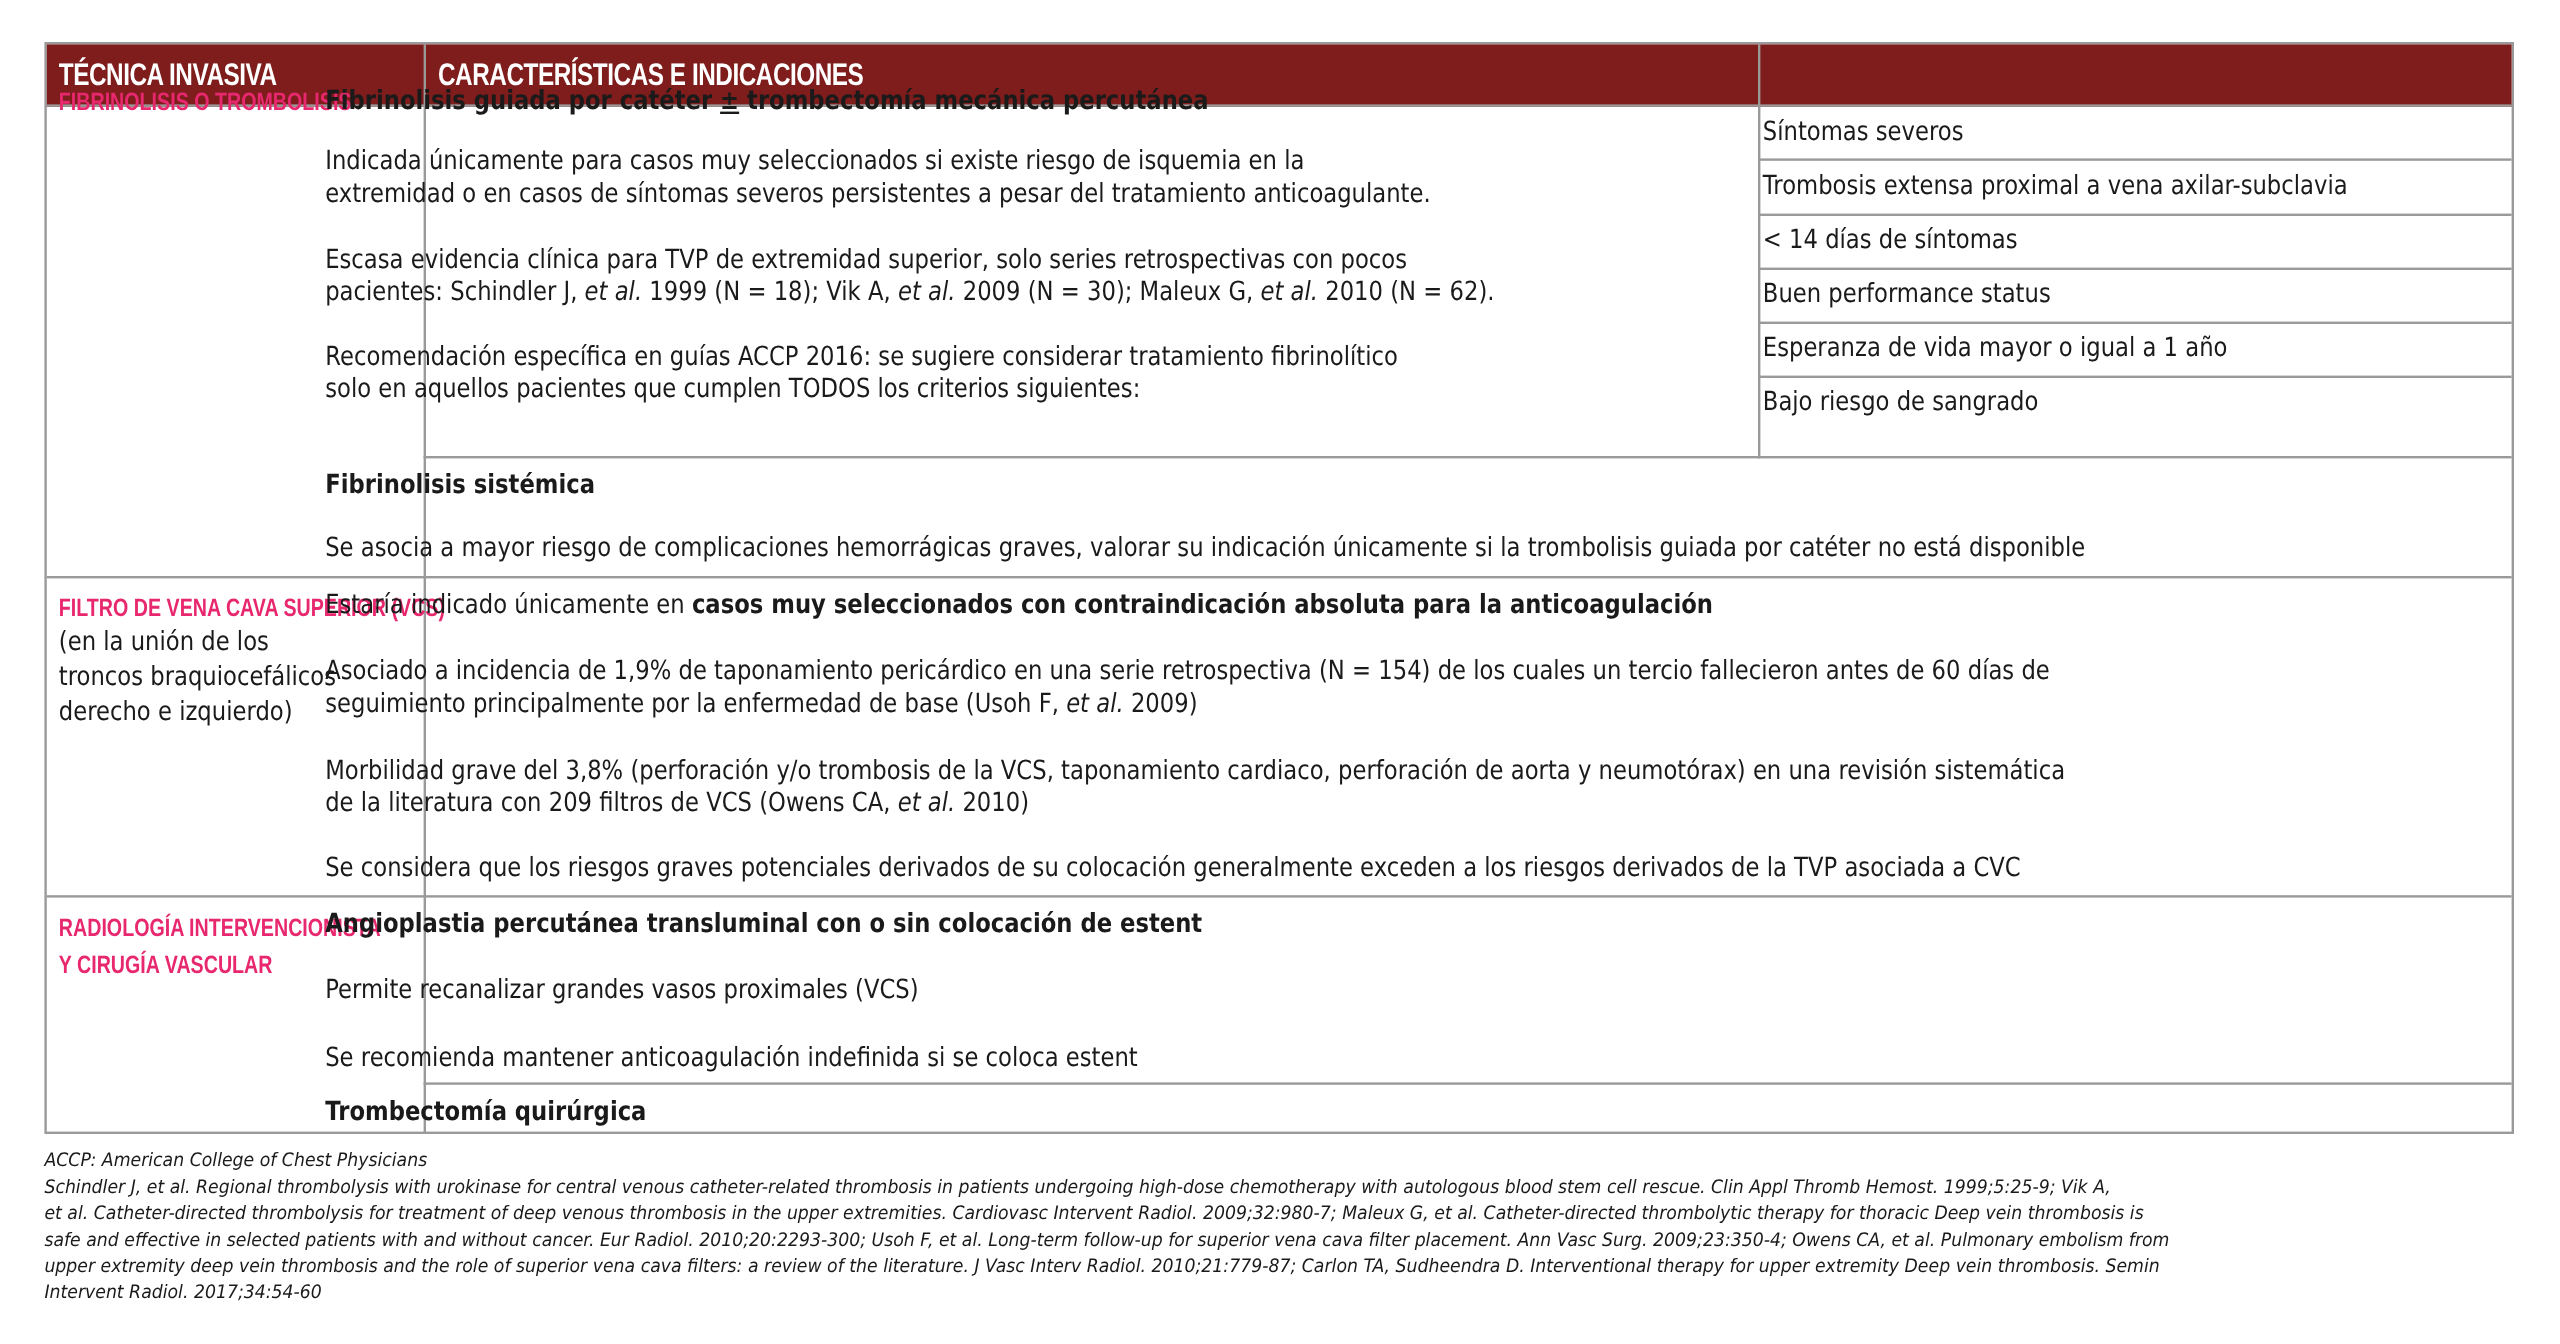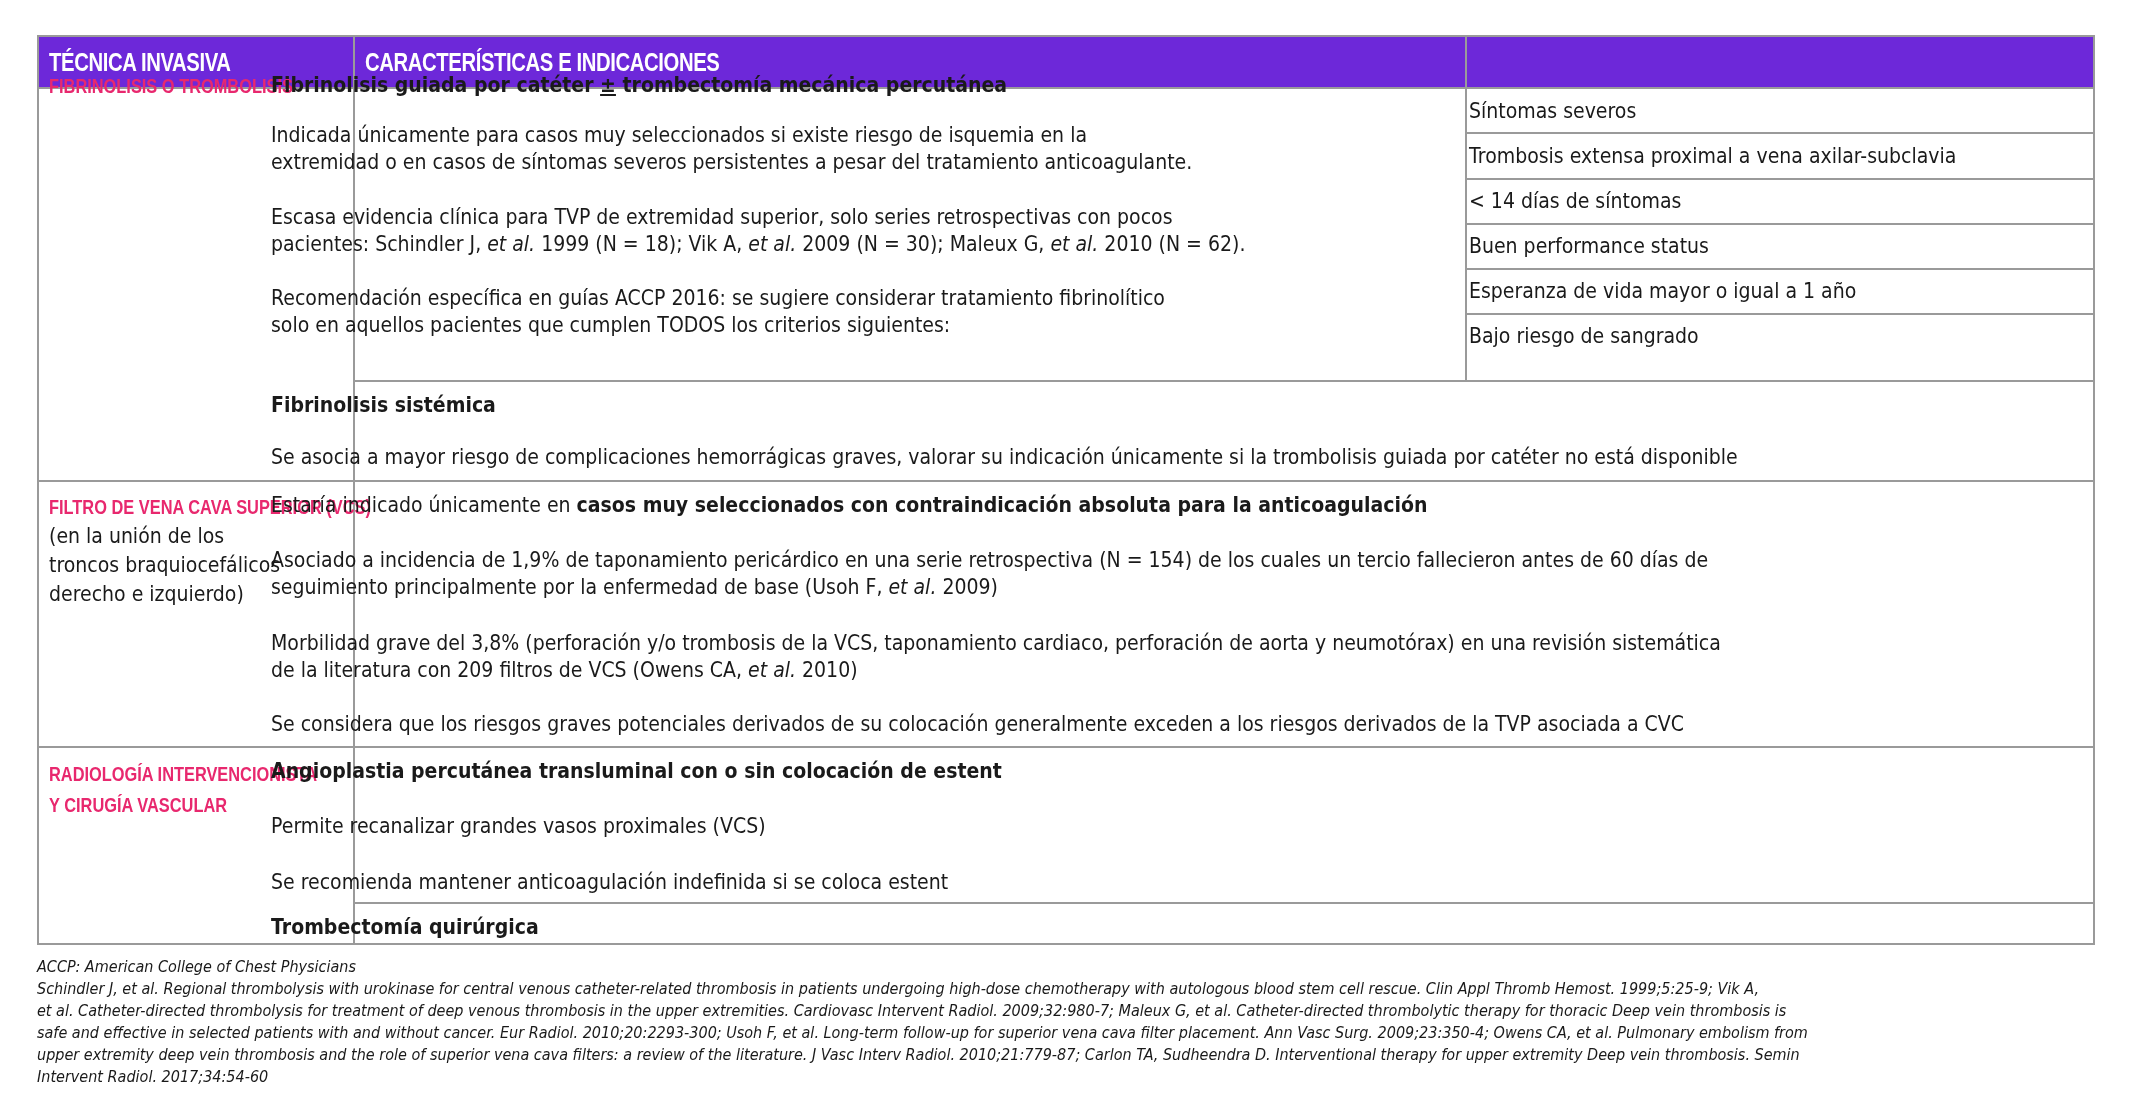--- a/index.html
+++ b/index.html
@@ -35,21 +35,21 @@
 
   .foot { position: absolute; left: 37px; font-size: 15.5px; line-height: 22px; font-style: italic;
           color: #1a1a1a; white-space: nowrap; transform: scaleX(0.93); transform-origin: left top;
           font-family: "DejaVu Sans", sans-serif; }
 </style>
 </head>
 <body>
 
 <div class="tbl">
 
-  <div class="hdr" style="background: #6d28d9; padding-left: 36px;">
+  <div class="hdr" style="background: #7f1d1d; padding-left: 36px;">
     <div class="hcell" style="left:10px">TÉCNICA INVASIVA</div>
     <div class="hcell" style="left:326px">CARACTERÍSTICAS E INDICACIONES</div>
     <div class="hcell" style="left:1436px"></div>
   </div>
   <div class="vline" style="left:314px; top:0; height:52px;"></div>
   <div class="vline" style="left:1426px; top:0; height:345px;"></div>
 
   <div class="vline" style="left:314px; top:52px; height:856px;"></div>
 
   <div>

